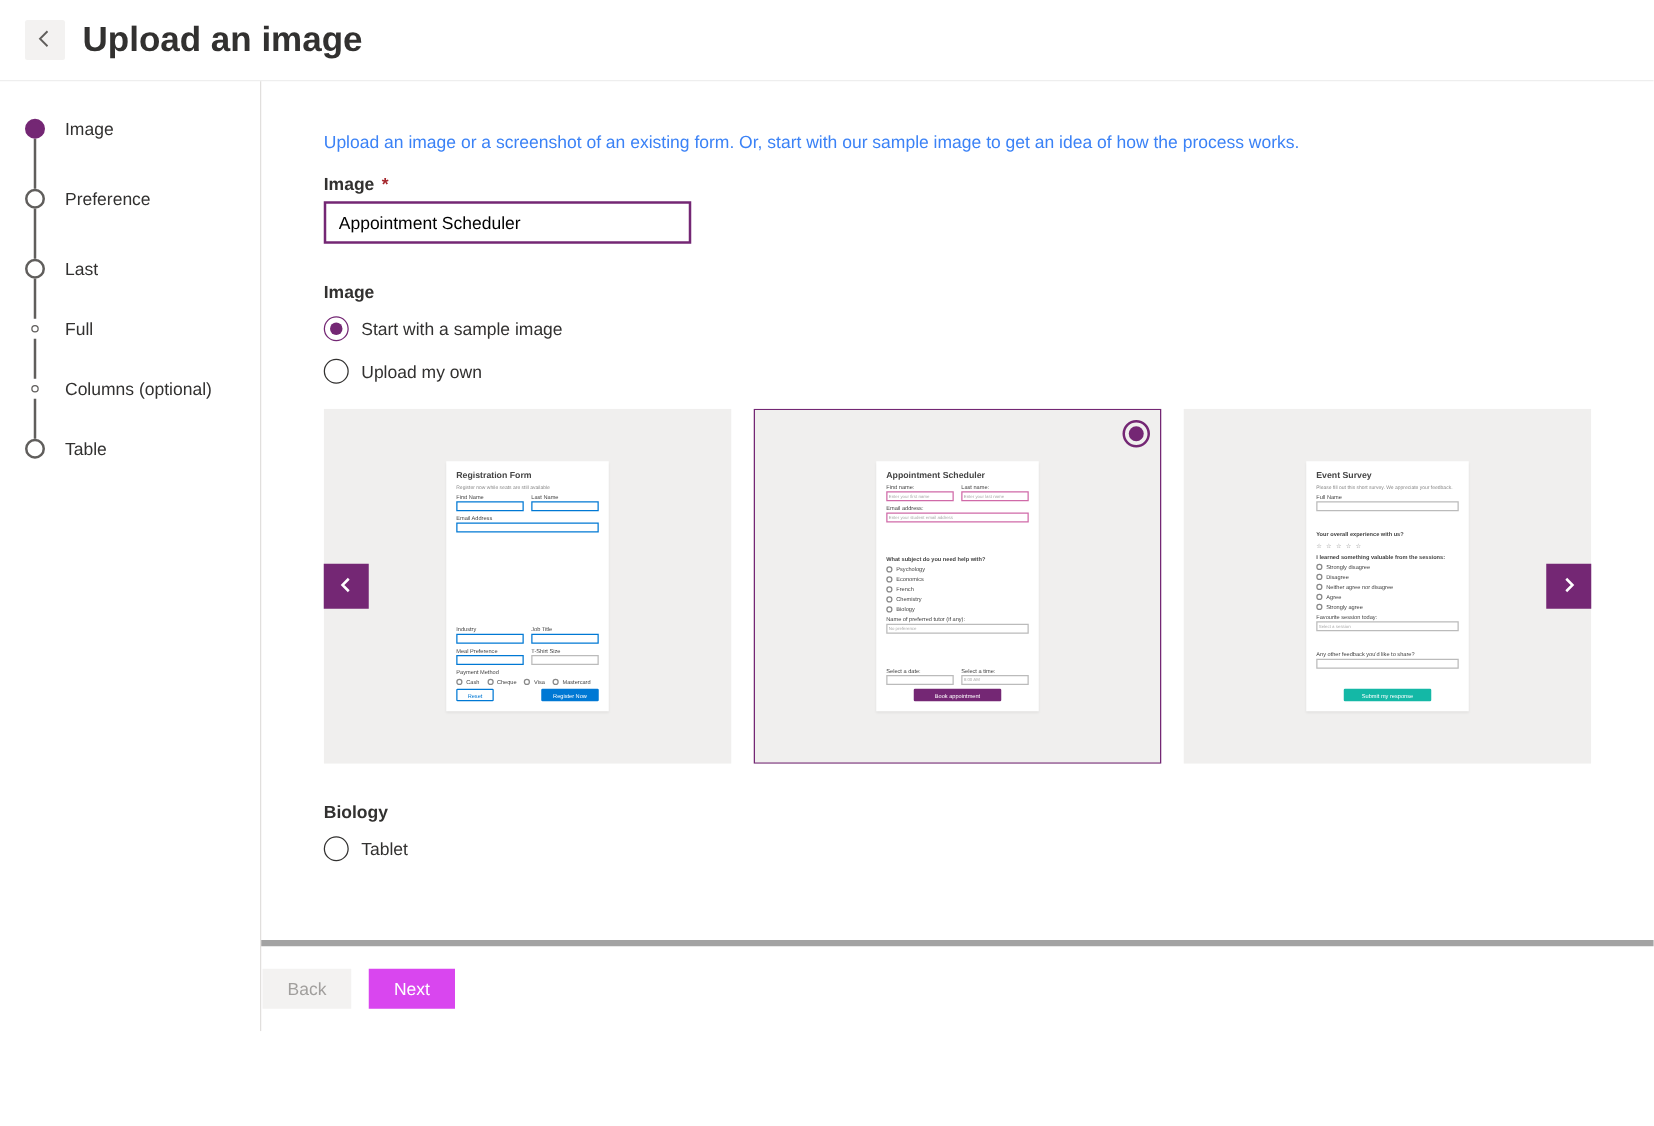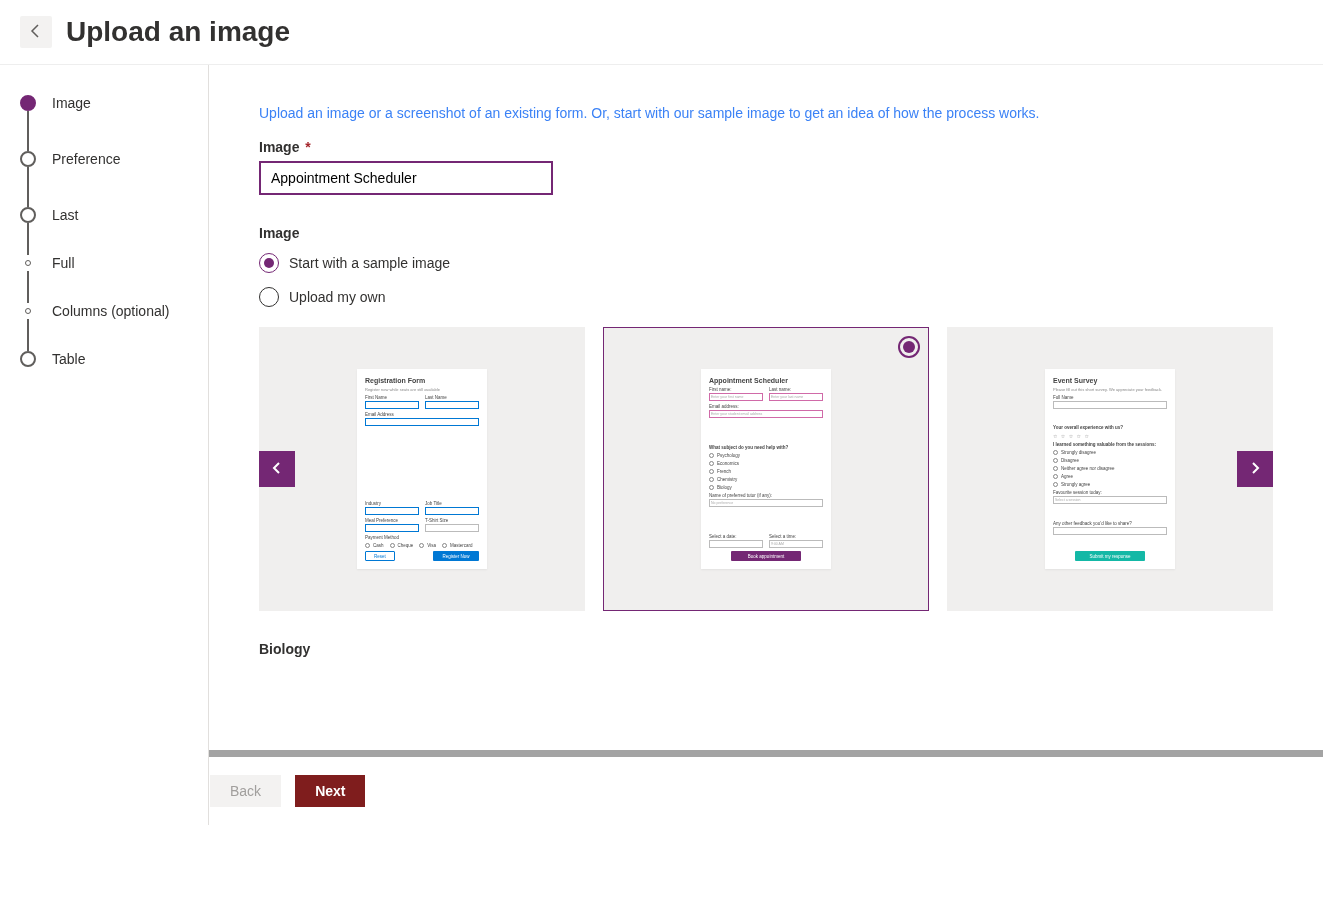--- a/index.html
+++ b/index.html
@@ -50,25 +50,25 @@
     .thumb .t-rad { display: flex; align-items: center; gap: 3px; font-size: 4.5px; }
     .thumb .t-rad-c { width: 5px; height: 5px; border: 0.5px solid #888; border-radius: 50%; }
     .thumb .t-rad-row { display: flex; gap: 6px; flex-wrap: wrap; }
     .thumb .t-btn { height: 10px; font-size: 4.5px; display: flex; align-items: center; justify-content: center; color: #fff; border-radius: 1px; }
     .thumb .t-btn.blue { background: #0078d4; width: 46px; align-self: flex-end; }
     .thumb .t-btn.reset { background: #fff; border: 1px solid #0078d4; color: #0078d4; width: 30px; }
     .thumb .t-btn-row { display: flex; justify-content: space-between; margin-top: auto; gap: 4px; }
     .thumb .t-btn.purple { background: #742774; width: 70px; align-self: center; margin-top: auto; }
     .thumb .t-btn.teal { background: #14b8a6; width: 70px; align-self: center; margin-top: auto; }
     .thumb .t-stars { letter-spacing: 1px; font-size: 5px; color: #888; }
-    .footer { position: absolute; bottom: 0; left: 0; right: 0; padding: 18px 0 18px 1px; border-top: 7px solid #a3a3a3; display: flex; gap: 14px;}
+    .footer { position: absolute; bottom: 0; left: 0; right: 0; padding: 18px 0 18px 1px; border-top: 5px solid #a3a3a3; display: flex; gap: 14px;}
     .footer .foot-wrap { padding-left: 0; display: flex; gap: 14px;}
     .btn { padding: 8px 20px; font-size: 14px; border: none; cursor: pointer; }
     .btn-back { background: #f3f2f1; color: #a19f9d; }
-    .btn-next { background: #7f1d1d; color: #fff; font-weight: 700; }
+    .btn-next { background: #d946ef; color: #fff; font-weight: 400; }
     .main-content-wrap { padding-bottom: 90px; }
   </style>
 </head>
 <body>
 
 <div class="topbar">
   <button class="back-btn">
     <span>
       <svg viewBox="0 0 16 16" fill="none" stroke="#605e5c" stroke-width="1.5">
           <path d="M10 2 L4 8 L10 14"></path>
@@ -308,20 +308,24 @@
           </div>
         <button class="nav-btn right">
           <span><svg viewBox="0 0 16 16" fill="none" stroke="#fff" stroke-width="2">
                 <path d="M6 3 L11 8 L6 13"></path>
               </svg></span>
         </button>
       </div>
 
       <div class="section-label">Biology</div>
       <div id="format-options">
+          <div class="radio-row">
+            <div class="radio-outer"></div>
+            <div>Tablet</div>
+          </div>
         </div>
     </div>
 
     <div class="footer">
       <div class="foot-wrap">
         <button class="btn btn-back">Back</button>
         <button class="btn btn-next">Next</button>
       </div>
     </div>
   </div>

